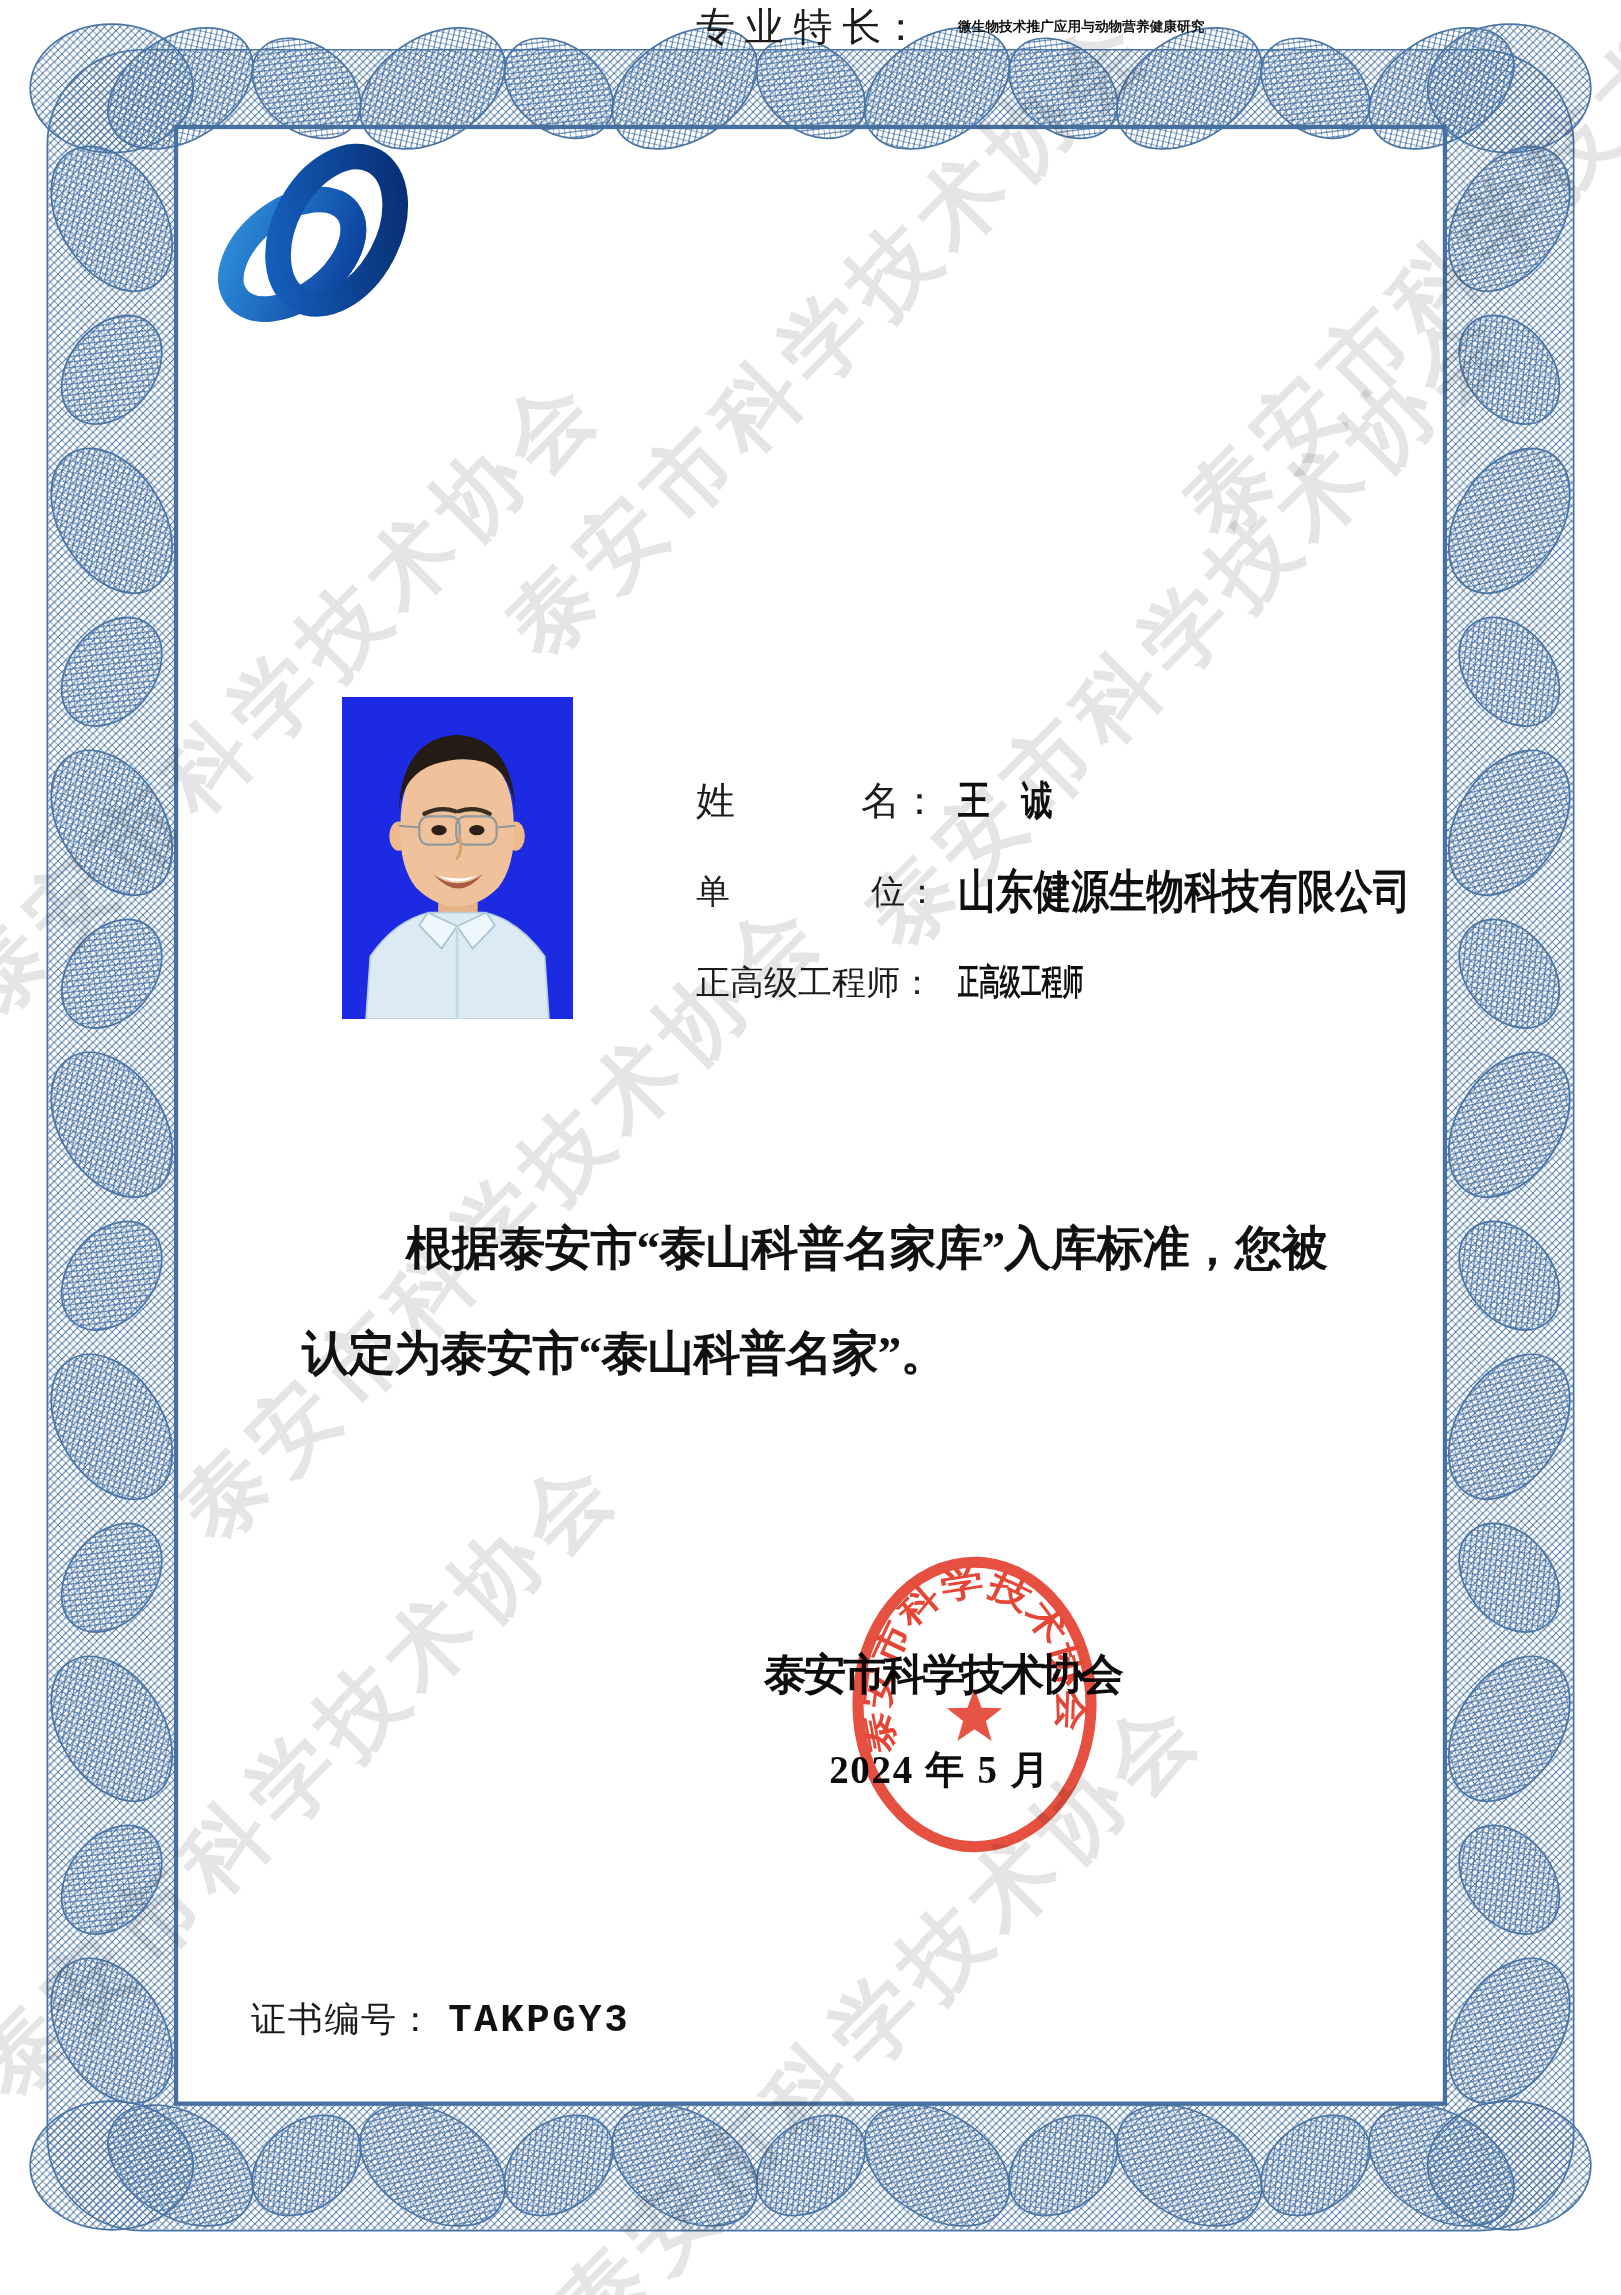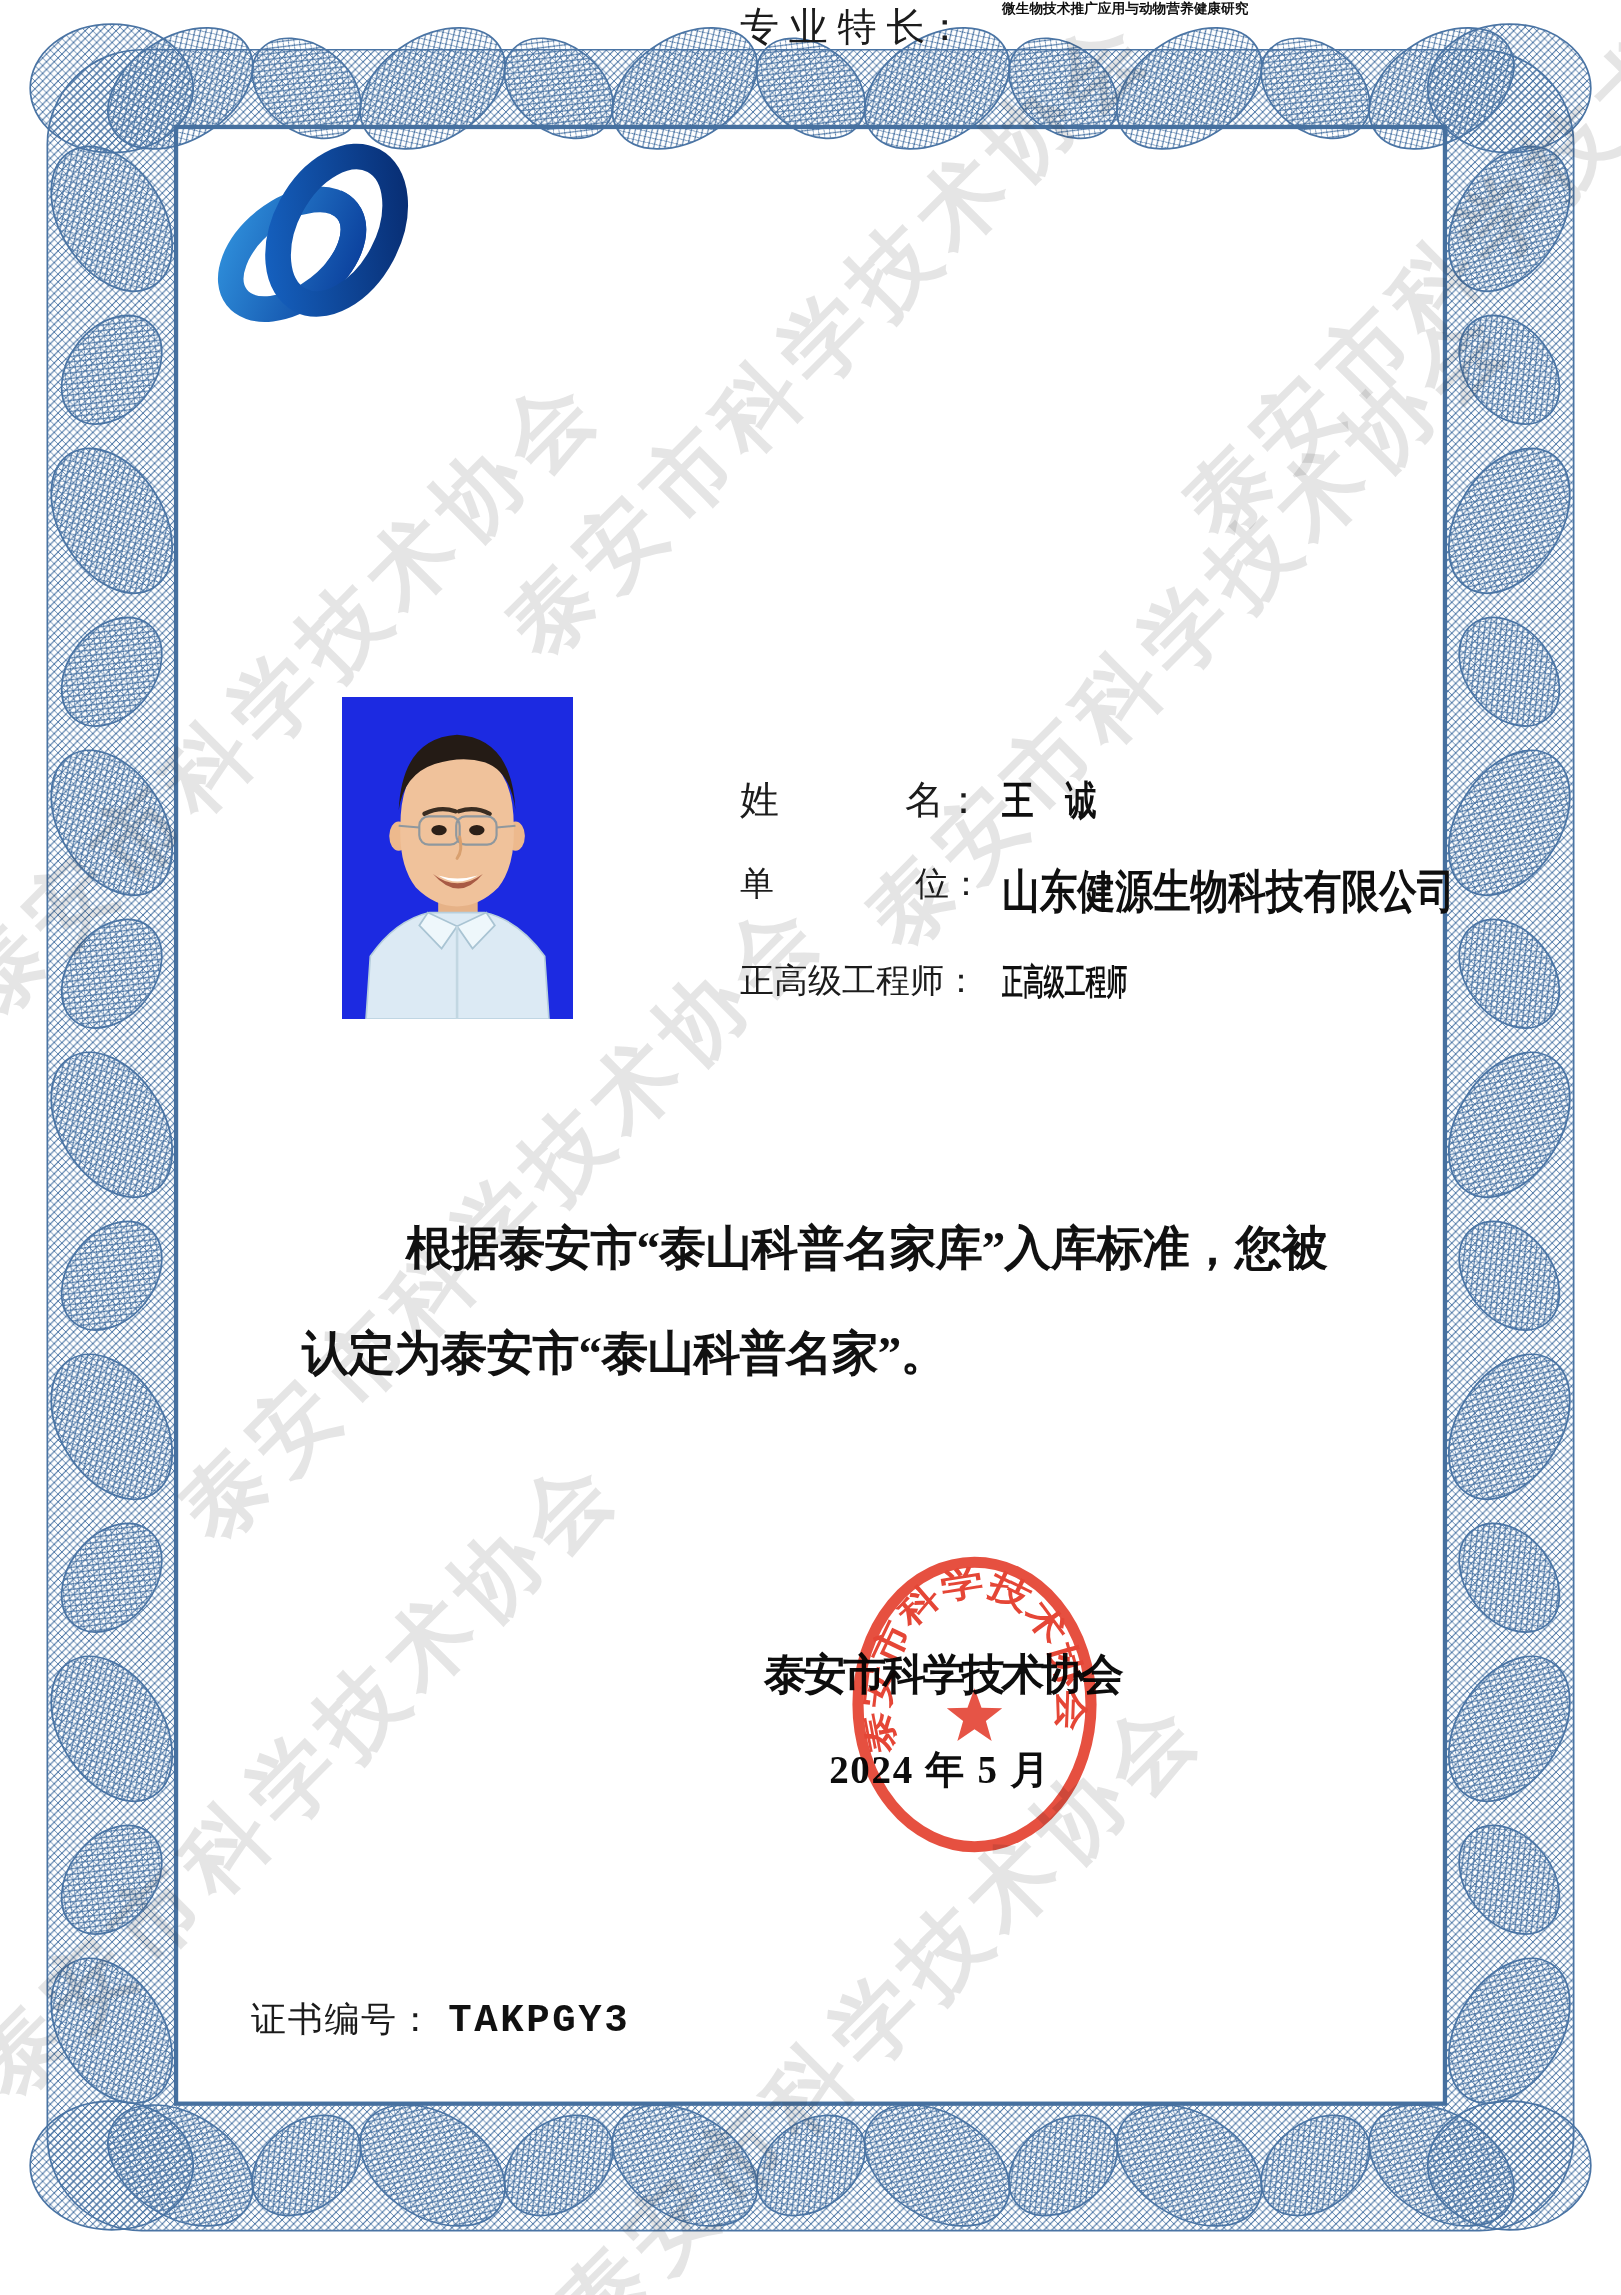--- a/index.html
+++ b/index.html
@@ -15,21 +15,21 @@
   .wm:nth-child(3){left:-51px;top:2042px;}
   .wm:nth-child(4){left:532px;top:2283px;}
   .wm:nth-child(5){left:841px;top:892px;}
   .wm:nth-child(6){left:1158px;top:481px;}
   .wm:nth-child(7){left:481px;top:601px;}
   .content{position:absolute;inset:0;z-index:3;}
   .logo{position:absolute;left:206px;top:136px;}
   .title{position:absolute;left:484px;top:393px;margin:0;font-size:113px;font-weight:900;
          color:#e60012;letter-spacing:94px;white-space:nowrap;}
   .photo{position:absolute;left:342px;top:697px;width:231px;height:322px;}
-  .frow{position:absolute;left:740px;width:669px;display:flex;align-items:flex-start;}
+  .frow{position:absolute;left:696px;width:669px;display:flex;align-items:center;}
   .frow:nth-of-type(1){top:692px;}
   .frow:nth-of-type(2){top:773px;}
   .frow:nth-of-type(3){top:861px;}
   .frow:nth-of-type(4){top:958px;}
   .flabel{width:243px;flex:0 0 243px;display:flex;justify-content:space-between;
           font-size:39px;color:#1c1c1c;white-space:nowrap;}
   .frow:nth-of-type(3) .flabel,.frow:nth-of-type(4) .flabel{font-size:34px;}
   .fvalue{margin-left:19px;font-weight:700;white-space:nowrap;transform-origin:left center;color:#0f0f0f;}
   .frow:nth-of-type(1) .fvalue{font-size:45px;letter-spacing:3.4px;}
   .frow:nth-of-type(2) .fvalue{font-size:40px;transform:scaleX(0.79);}

